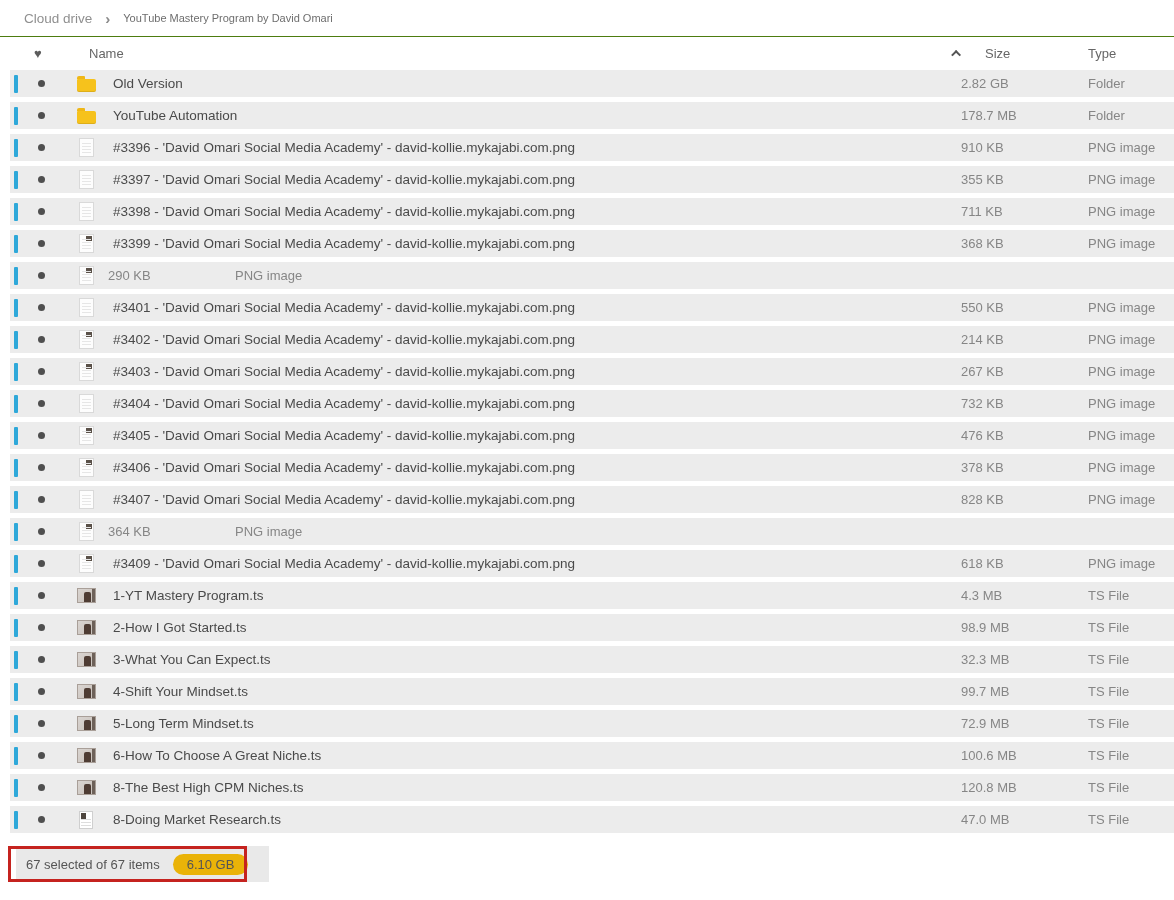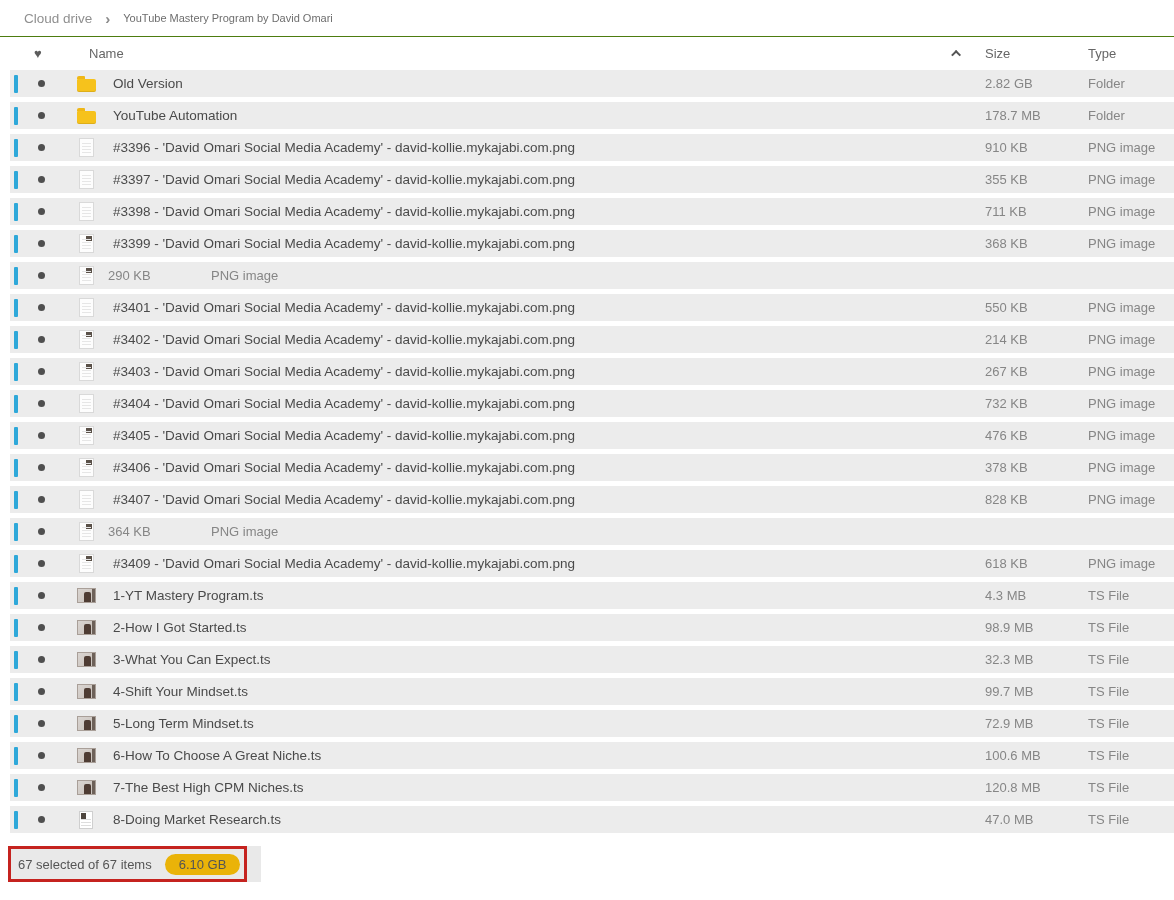--- a/index.html
+++ b/index.html
@@ -27,21 +27,21 @@
   
   .file-list { margin-left:10px; }
   .file-row { height:27px; margin-bottom:5px; background:#ececec; display:flex; align-items:center; cursor:pointer; }
   .sel-bar { width:4px; height:18px; margin-left:4px; background:#2ea8d9; border-radius:1px; flex:none; }
   .dot-cell { width:46px; display:flex; justify-content:center; flex:none; }
   .dot { width:7px; height:7px; border-radius:50%; background:#4f4f4f; }
   .icon-cell { width:44px; display:flex; justify-content:center; align-items:center; flex:none; }
   .name-cell { flex:1; padding-left:5px; font-size:13.5px; color:#4a4a4a;
                white-space:nowrap; overflow:hidden; text-overflow:ellipsis; }
   .size-cell { width:103px; flex:none; font-size:13px; color:#868686; }
-  .type-cell { width:86px; flex:none; font-size:13px; color:#868686; }
+  .type-cell { width:86px; flex:none; font-size:13px; color:#868686;margin-left:24px; }
 
   
   .icon-folder { width:19px; height:13px; margin-top:3px; background:#f6c21c;
                  border-radius:1px 2px 2px 2px; position:relative;
                  box-shadow:inset 0 -1px 0 rgba(0,0,0,.10); }
   .icon-folder::before { content:''; position:absolute; top:-3px; left:0; width:8px; height:3px;
                  background:#efb717; border-radius:2px 1px 0 0; }
 
   .icon-image, .icon-image-dark { width:15px; height:19px; background:#fdfdfd;
                  border:1px solid #d9d9d9; position:relative; }
@@ -59,21 +59,21 @@
                  background:#6d6159; }
 
   .icon-doc { width:14px; height:18px; background:#fff; border:1px solid #cfcfcf; position:relative; }
   .icon-doc::before { content:''; position:absolute; left:1px; top:1px; width:5px; height:6px;
                  background:#4e463f; }
   .icon-doc::after { content:''; position:absolute; left:1px; right:1px; bottom:2px; height:7px;
                  background:repeating-linear-gradient(to bottom,#ddd 0 1px,transparent 1px 3px); }
 
   
   .footer-area { position:relative; margin-top:13px; height:36px; }
-  .sel-strip { position:absolute; left:8px; top:0; width:253px; height:36px; background:#e9e9e9;
+  .sel-strip { position:absolute; left:16px; top:0; width:253px; height:36px; background:#e9e9e9;
                display:flex; align-items:center; }
   .sel-text { padding-left:10px; font-size:13px; color:#555; white-space:nowrap; }
   .sel-pill { margin-left:13px; background:#eab308; border-radius:12px; padding:3px 14px;
               font-size:13px; color:#555; }
   .anno-box { position:absolute; left:8px; top:0; width:239px; height:36px;
               border:3px solid #c5231f; pointer-events:none; }
 </style>
 </head>
 <body>
 
@@ -380,21 +380,21 @@
   </div>
 
   <div class="file-row">
     <span class="sel-bar"></span>
     <span class="dot-cell">
         <span class="dot"></span>
       </span>
     <span class="icon-cell">
         <span class="icon-video"></span>
       </span>
-    <span class="name-cell">7-The Best High CPM Niches.ts</span>
+    <span class="name-cell">8-The Best High CPM Niches.ts</span>
     <span class="size-cell">120.8 MB</span>
     <span class="type-cell">TS File</span>
   </div>
 
   <div class="file-row">
     <span class="sel-bar"></span>
     <span class="dot-cell">
         <span class="dot"></span>
       </span>
     <span class="icon-cell">

